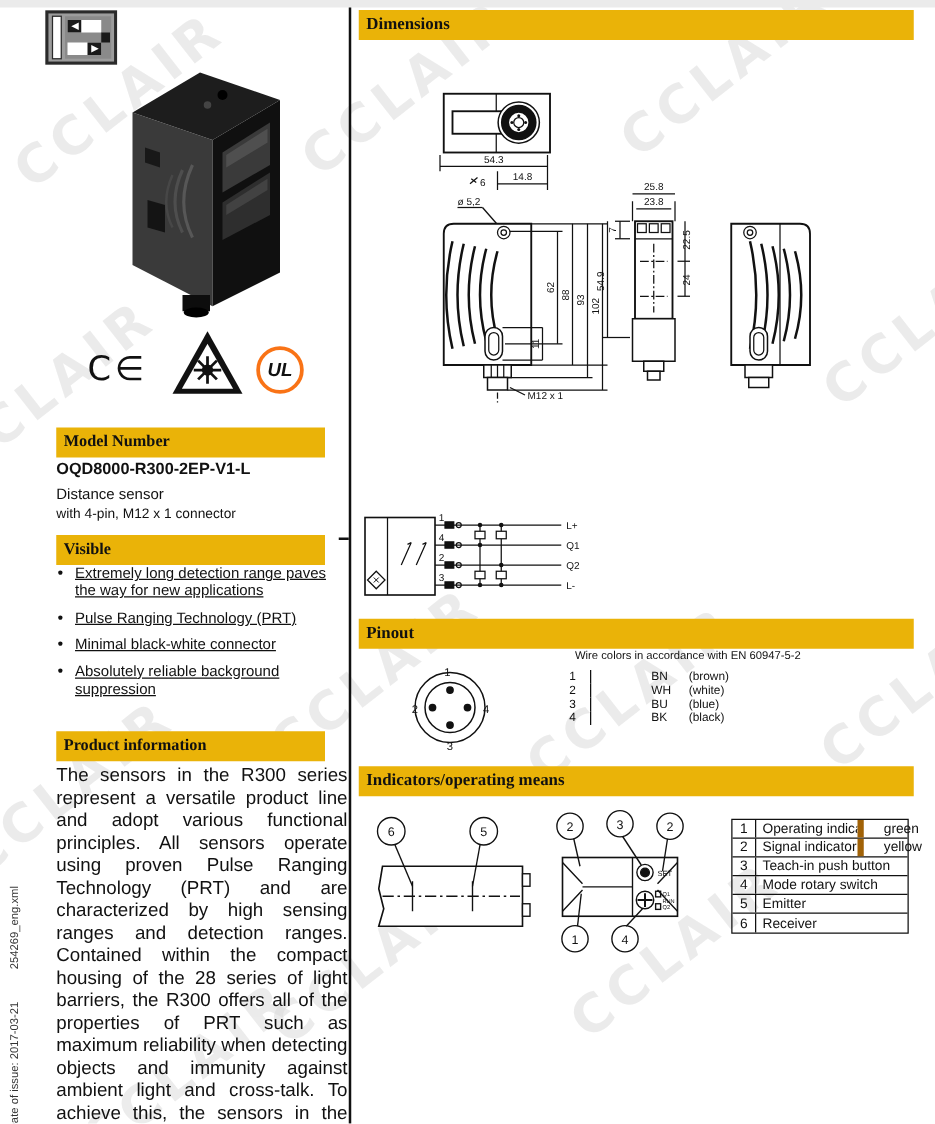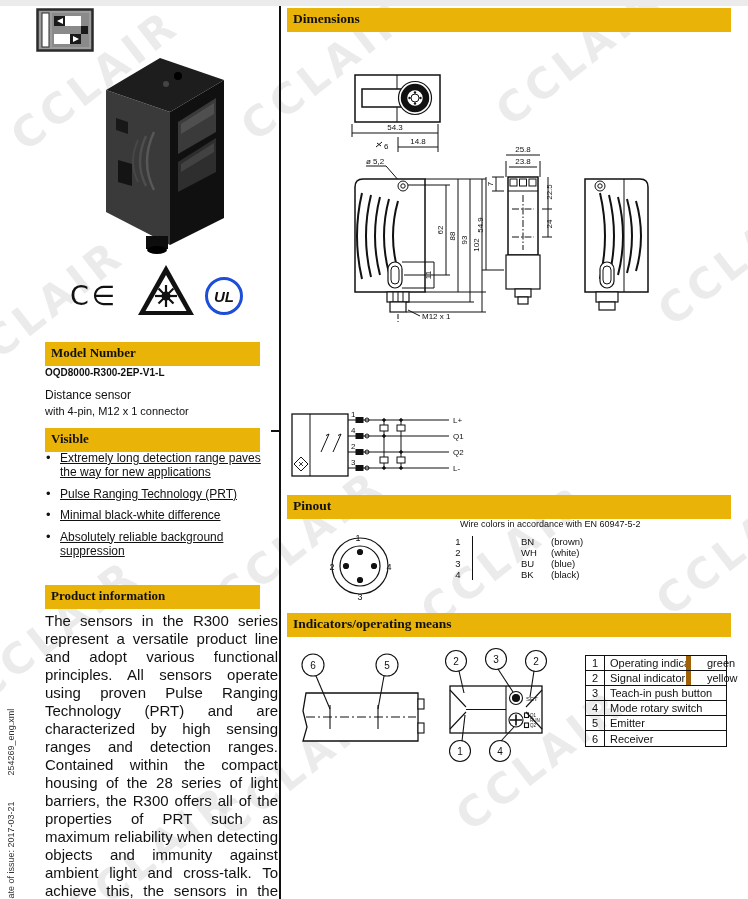--- a/index.html
+++ b/index.html
@@ -8,34 +8,34 @@
   .wm{position:absolute;transform:translate(-50%,-50%) rotate(-38deg);
       font-size:42px;font-weight:bold;letter-spacing:5px;color:#dcdcdc;opacity:.55;
       font-family:"DejaVu Sans",sans-serif;white-space:nowrap;}
   .edge-strip{position:absolute;left:0;top:0;width:748px;height:6px;background:#ebebeb;}
   .divider{position:absolute;left:279px;top:6px;width:2px;height:893px;background:#111;}
   .divider-tick{position:absolute;left:271px;top:430px;width:8px;height:2px;background:#111;}
   .hdr{position:absolute;background:#eab308;font-weight:bold;font-size:13px;
        padding:3px 0 21px 6px;box-sizing:border-box;height:21px;line-height:15px;font-family:Liberation Serif, serif;}
   .hdr-left{left:45px;width:215px;}
   .hdr-right{left:287px;width:444px;height:22px;font-size:13.5px;}
-  .model-number{position:absolute;left:45px;top:367px;font-weight:bold;font-size:10px;}
+  .model-number{position:absolute;left:45px;top:367px;font-weight:bold;font-size:13px;}
   .subtitle{position:absolute;left:45px;top:388px;font-size:12px;}
   .connector-info{position:absolute;left:45px;top:405px;font-size:11px;}
   .features{position:absolute;left:60px;top:451px;width:205px;font-size:12px;line-height:1.2;}
   .feature{margin-bottom:7px;position:relative;padding-left:0;text-decoration:underline;}
   .feature::before{content:"\2022";position:absolute;left:-14px;top:-1px;font-size:13px;}
   .prod-text{position:absolute;left:45px;top:612px;width:233px;font-size:15px;
              line-height:1.2;text-align:justify;}
   .vtext{position:absolute;left:6px;top:905px;transform:rotate(-90deg);
          transform-origin:0 0;white-space:nowrap;font-size:9px;color:#333;}
   .vtext span{margin-right:26px;}
   .ce-mark{position:absolute;left:70px;top:280px;font-size:27px;letter-spacing:3px;
            font-family:"DejaVu Sans",sans-serif;}
-  .ul-mark{position:absolute;left:205px;top:277px;width:38px;height:38px;border:3px solid #1d4ed8;
+  .ul-mark{position:absolute;left:205px;top:277px;width:38px;height:38px;border:3px solid #f97316;
            border-radius:50%;display:flex;align-items:center;justify-content:center;
            font-weight:bold;font-style:italic;font-size:15px;box-sizing:border-box;}
   .note{position:absolute;left:460px;top:519px;font-size:9px;}
   .wires{position:absolute;left:452px;top:536px;font-size:9.5px;}
   .wrow{display:flex;align-items:center;height:11px;}
   .wpin{width:12px;text-align:center;}
   .wsep{border-left:1.3px solid #111;height:11px;margin:0 12px 0 8px;}
   .wcode{width:30px;padding-left:36px;}
   .ind-table{position:absolute;left:585px;top:655px;width:142px;border:1.4px solid #111;
              box-sizing:border-box;font-size:11px;}
@@ -119,21 +119,21 @@
 
   <div class="hdr hdr-left" style="top:342px">Model Number</div>
   <div class="model-number">OQD8000-R300-2EP-V1-L</div>
   <div class="subtitle">Distance sensor</div>
   <div class="connector-info">with 4-pin, M12 x 1 connector</div>
 
   <div class="hdr hdr-left" style="top:428px">Visible</div>
   <div class="features">
     <div class="feature">Extremely long detection range paves the way for new applications</div>
     <div class="feature">Pulse Ranging Technology (PRT)</div>
-    <div class="feature">Minimal black-white difference</div>
+    <div class="feature">Minimal black-white connector</div>
     <div class="feature">Absolutely reliable background suppression</div>
   </div>
 
   <div class="hdr hdr-left" style="top:585px">Product information</div>
   <div class="prod-text">The sensors in the R300 series represent a versatile product line and adopt various functional principles. All sensors operate using proven Pulse Ranging Technology (PRT) and are characterized by high sensing ranges and detection ranges. Contained within the compact housing of the 28 series of light barriers, the R300 offers all of the properties of PRT such as maximum reliability when detecting objects and immunity against ambient light and cross-talk. To achieve this, the sensors in the R300 series make use of a number of different kinds of measurement data. What's more, the sensors are equipped with red light that is safe for the human eye as standard, making it easier to align the devices, even across expansive work areas. These features, combined with an innovative and intuitive operating concept, provide solutions for conventional automation tasks delivering the highest level of performance.</div>
 
   <div class="vtext">
     <span>Date of issue: 2017-03-21</span><span>254269_eng.xml</span>
   </div>
 

